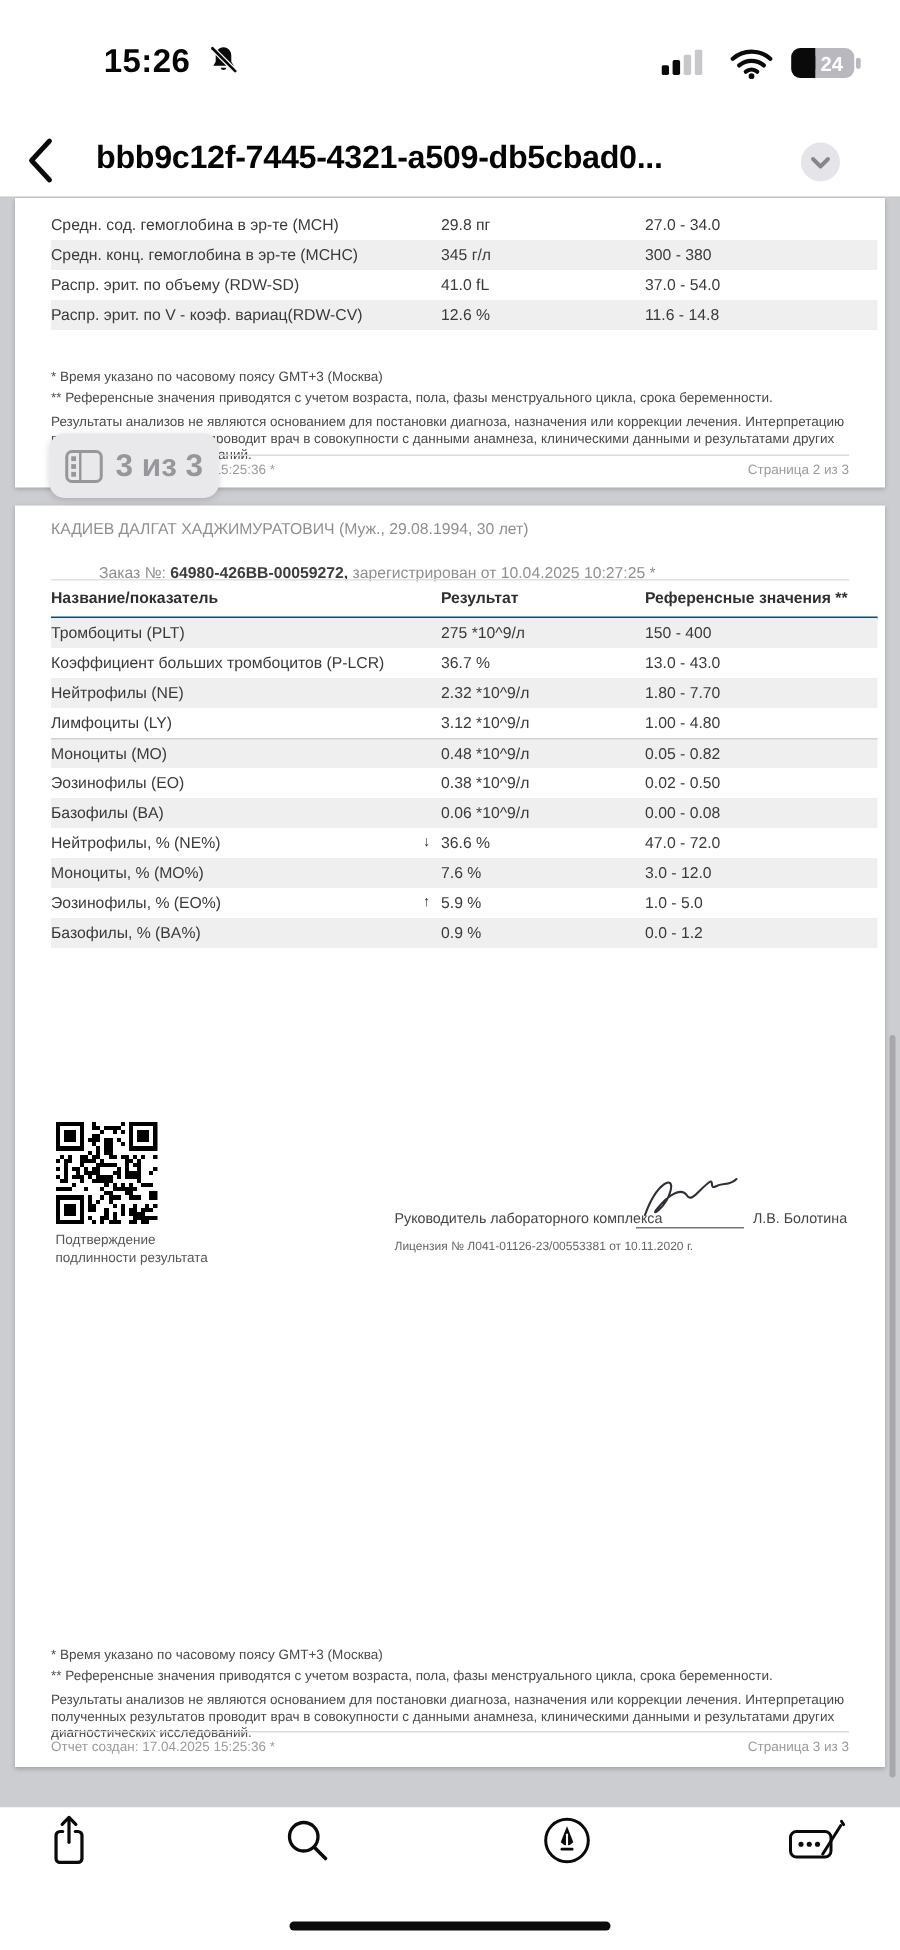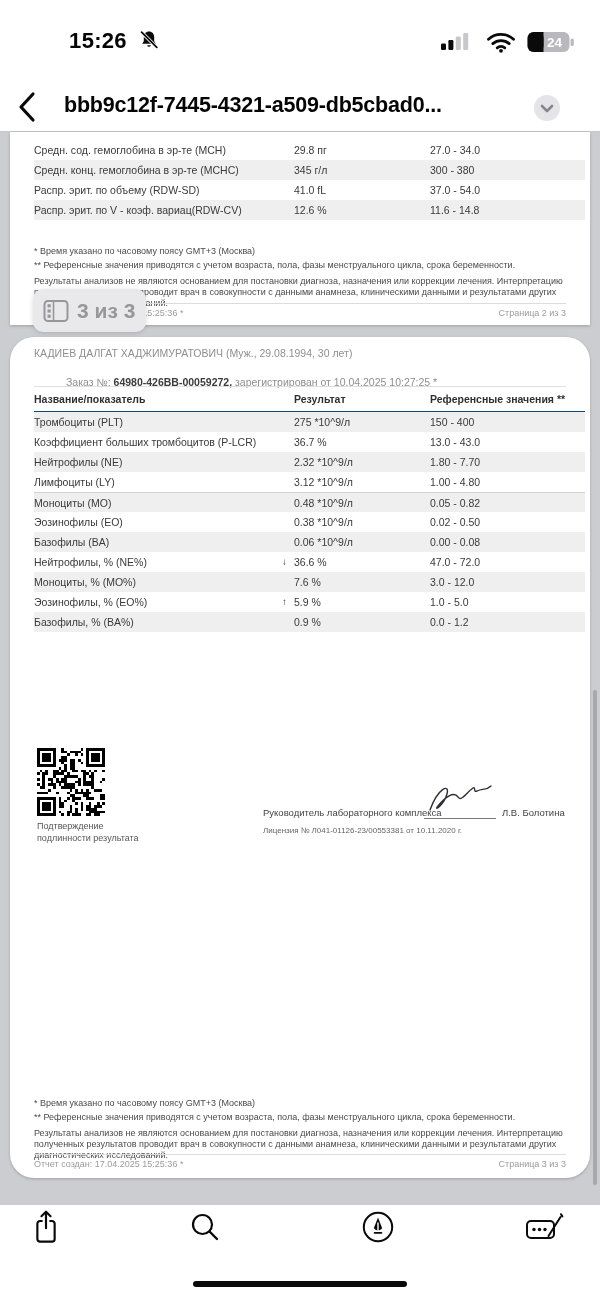--- a/index.html
+++ b/index.html
@@ -17,21 +17,21 @@
   .navbar::after{content:"";position:absolute;left:0;bottom:0;width:100%;height:1px;background:#c8c8cc;}
   .back-btn{position:absolute;left:16px;top:11px;width:24px;height:32px;cursor:pointer;}
   .doc-title{position:absolute;left:64px;top:13px;width:462px;font-size:21.5px;font-weight:600;
              color:#050505;white-space:nowrap;overflow:hidden;letter-spacing:-.2px;}
   .dd-btn{position:absolute;left:534px;top:15px;width:26px;height:26px;border-radius:13px;
           background:#e4e4e9;cursor:pointer;}
   
   .viewport{position:absolute;left:0;top:132px;width:600px;height:1073px;background:#cccdd1;}
   .page{position:absolute;left:10px;width:580px;background:#fff;box-shadow:0 1px 3px rgba(0,0,0,.22);}
   .p2{top:0;height:193px;}
-  .p3{top:205px;height:841px;border-radius:24px;}
+  .p3{top:205px;height:841px;}
   
   .trows{position:absolute;left:24px;right:5px;}
   .trow{display:flex;height:20px;align-items:center;font-size:10.5px;color:#3a3a3a;
         box-sizing:border-box;width:551px;}
   .c-name{width:248px;flex:none;white-space:nowrap;overflow:hidden;}
   .c-res{width:148px;flex:none;padding-left:12px;box-sizing:border-box;white-space:nowrap;}
   .c-ref{flex:1;white-space:nowrap;}
   .arrow{display:inline-block;width:12px;margin-left:-12px;font-size:9.5px;color:#2d2d2d;
          vertical-align:1px;}
   .p2 .trow:nth-child(even){background:#efefef;}

